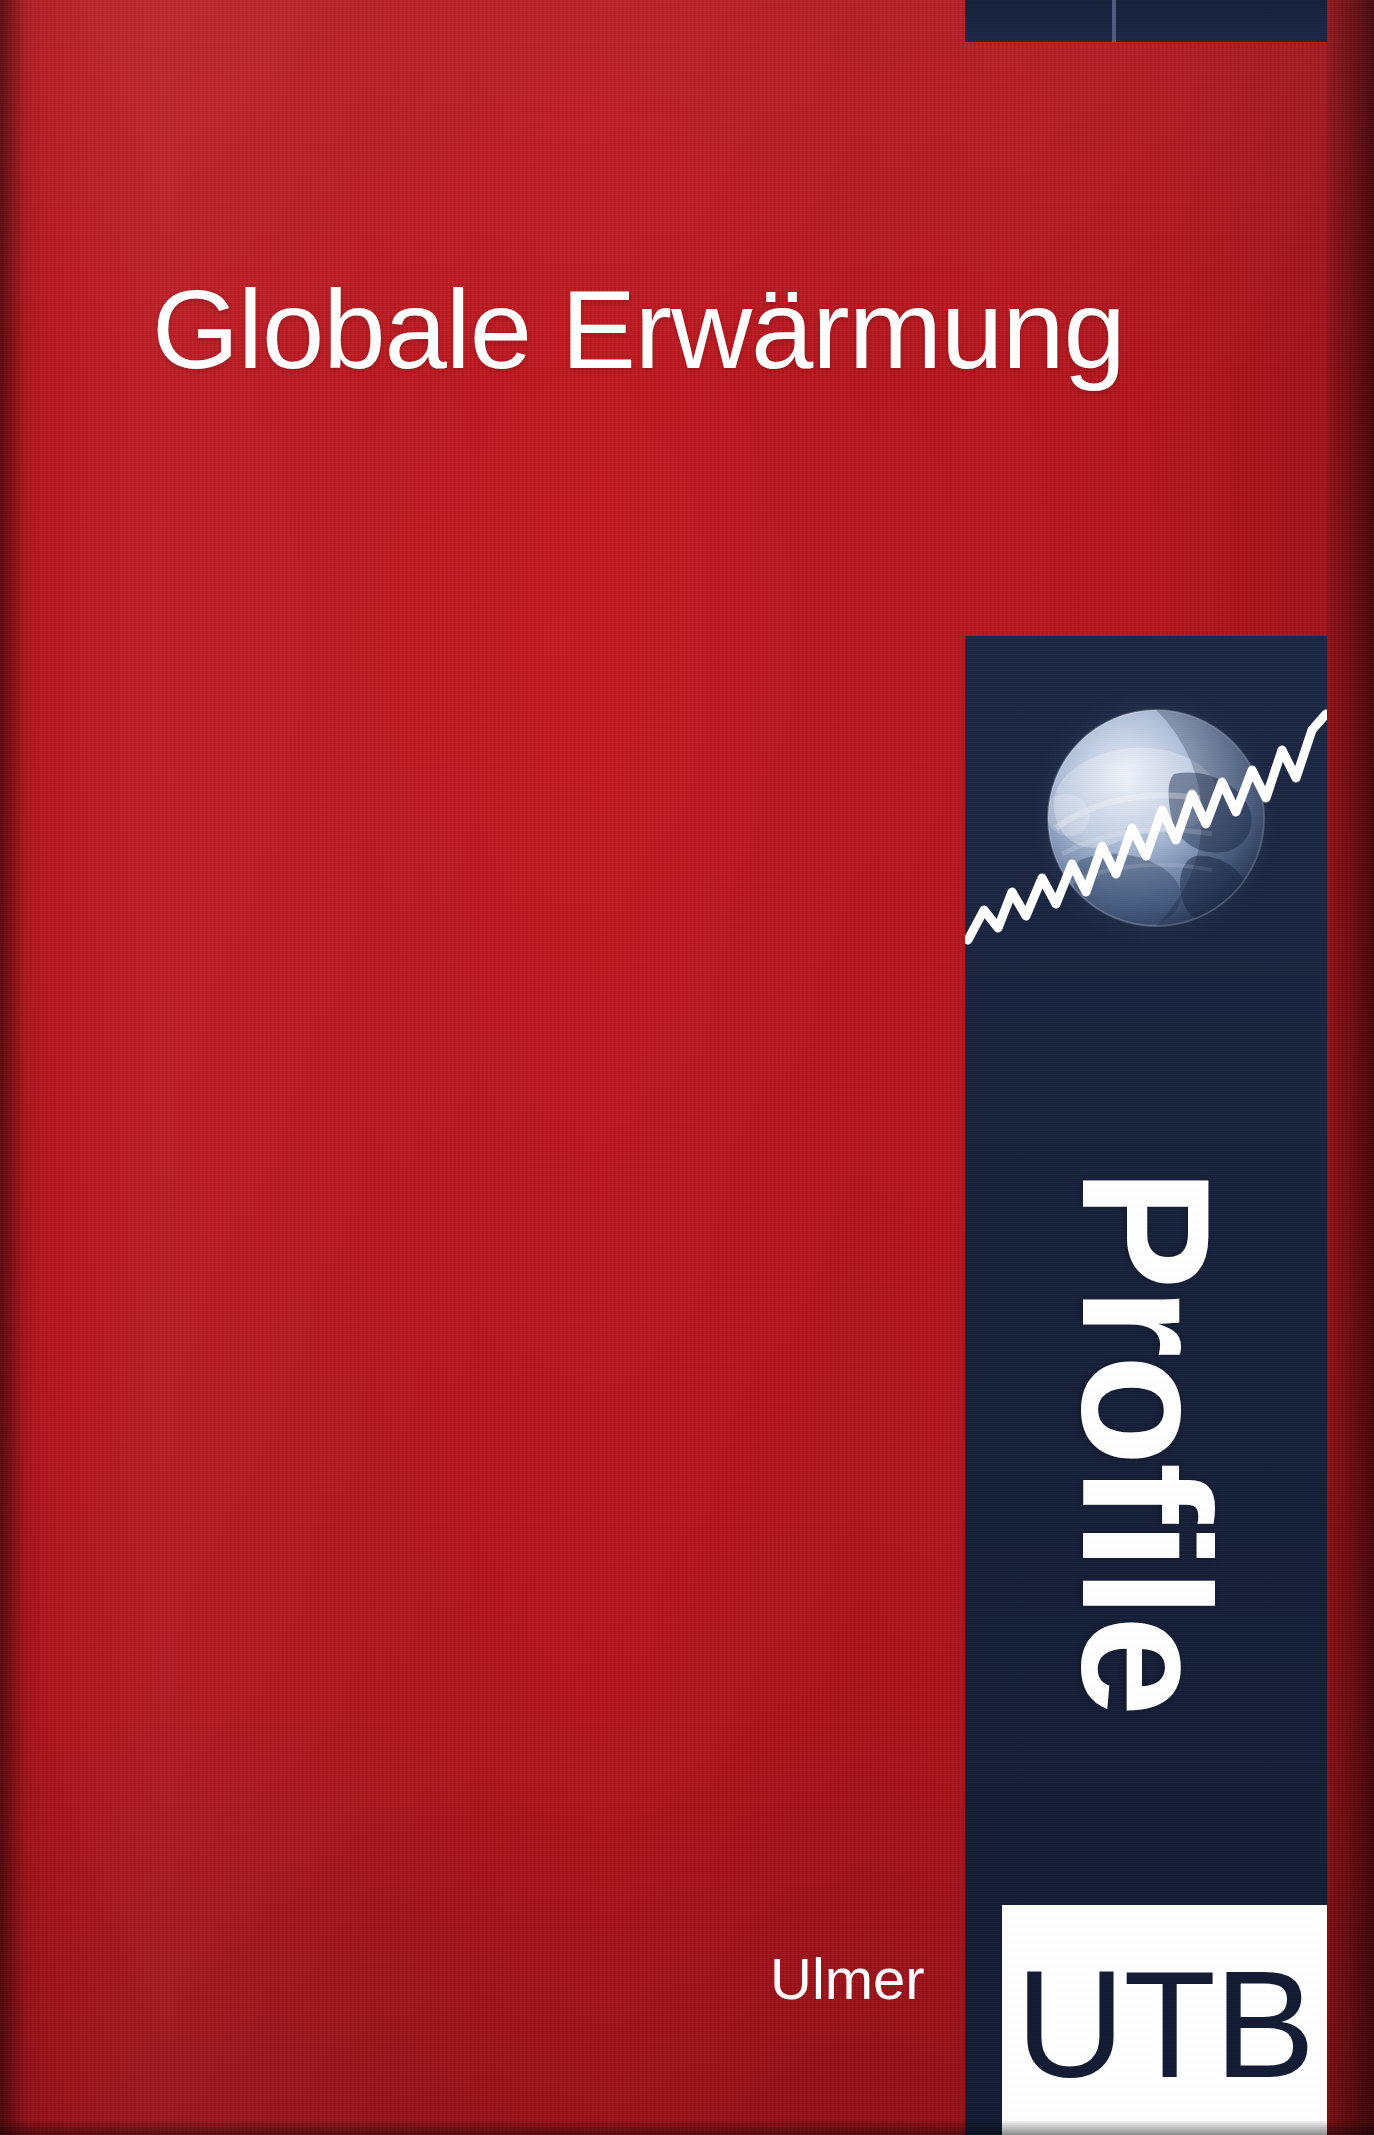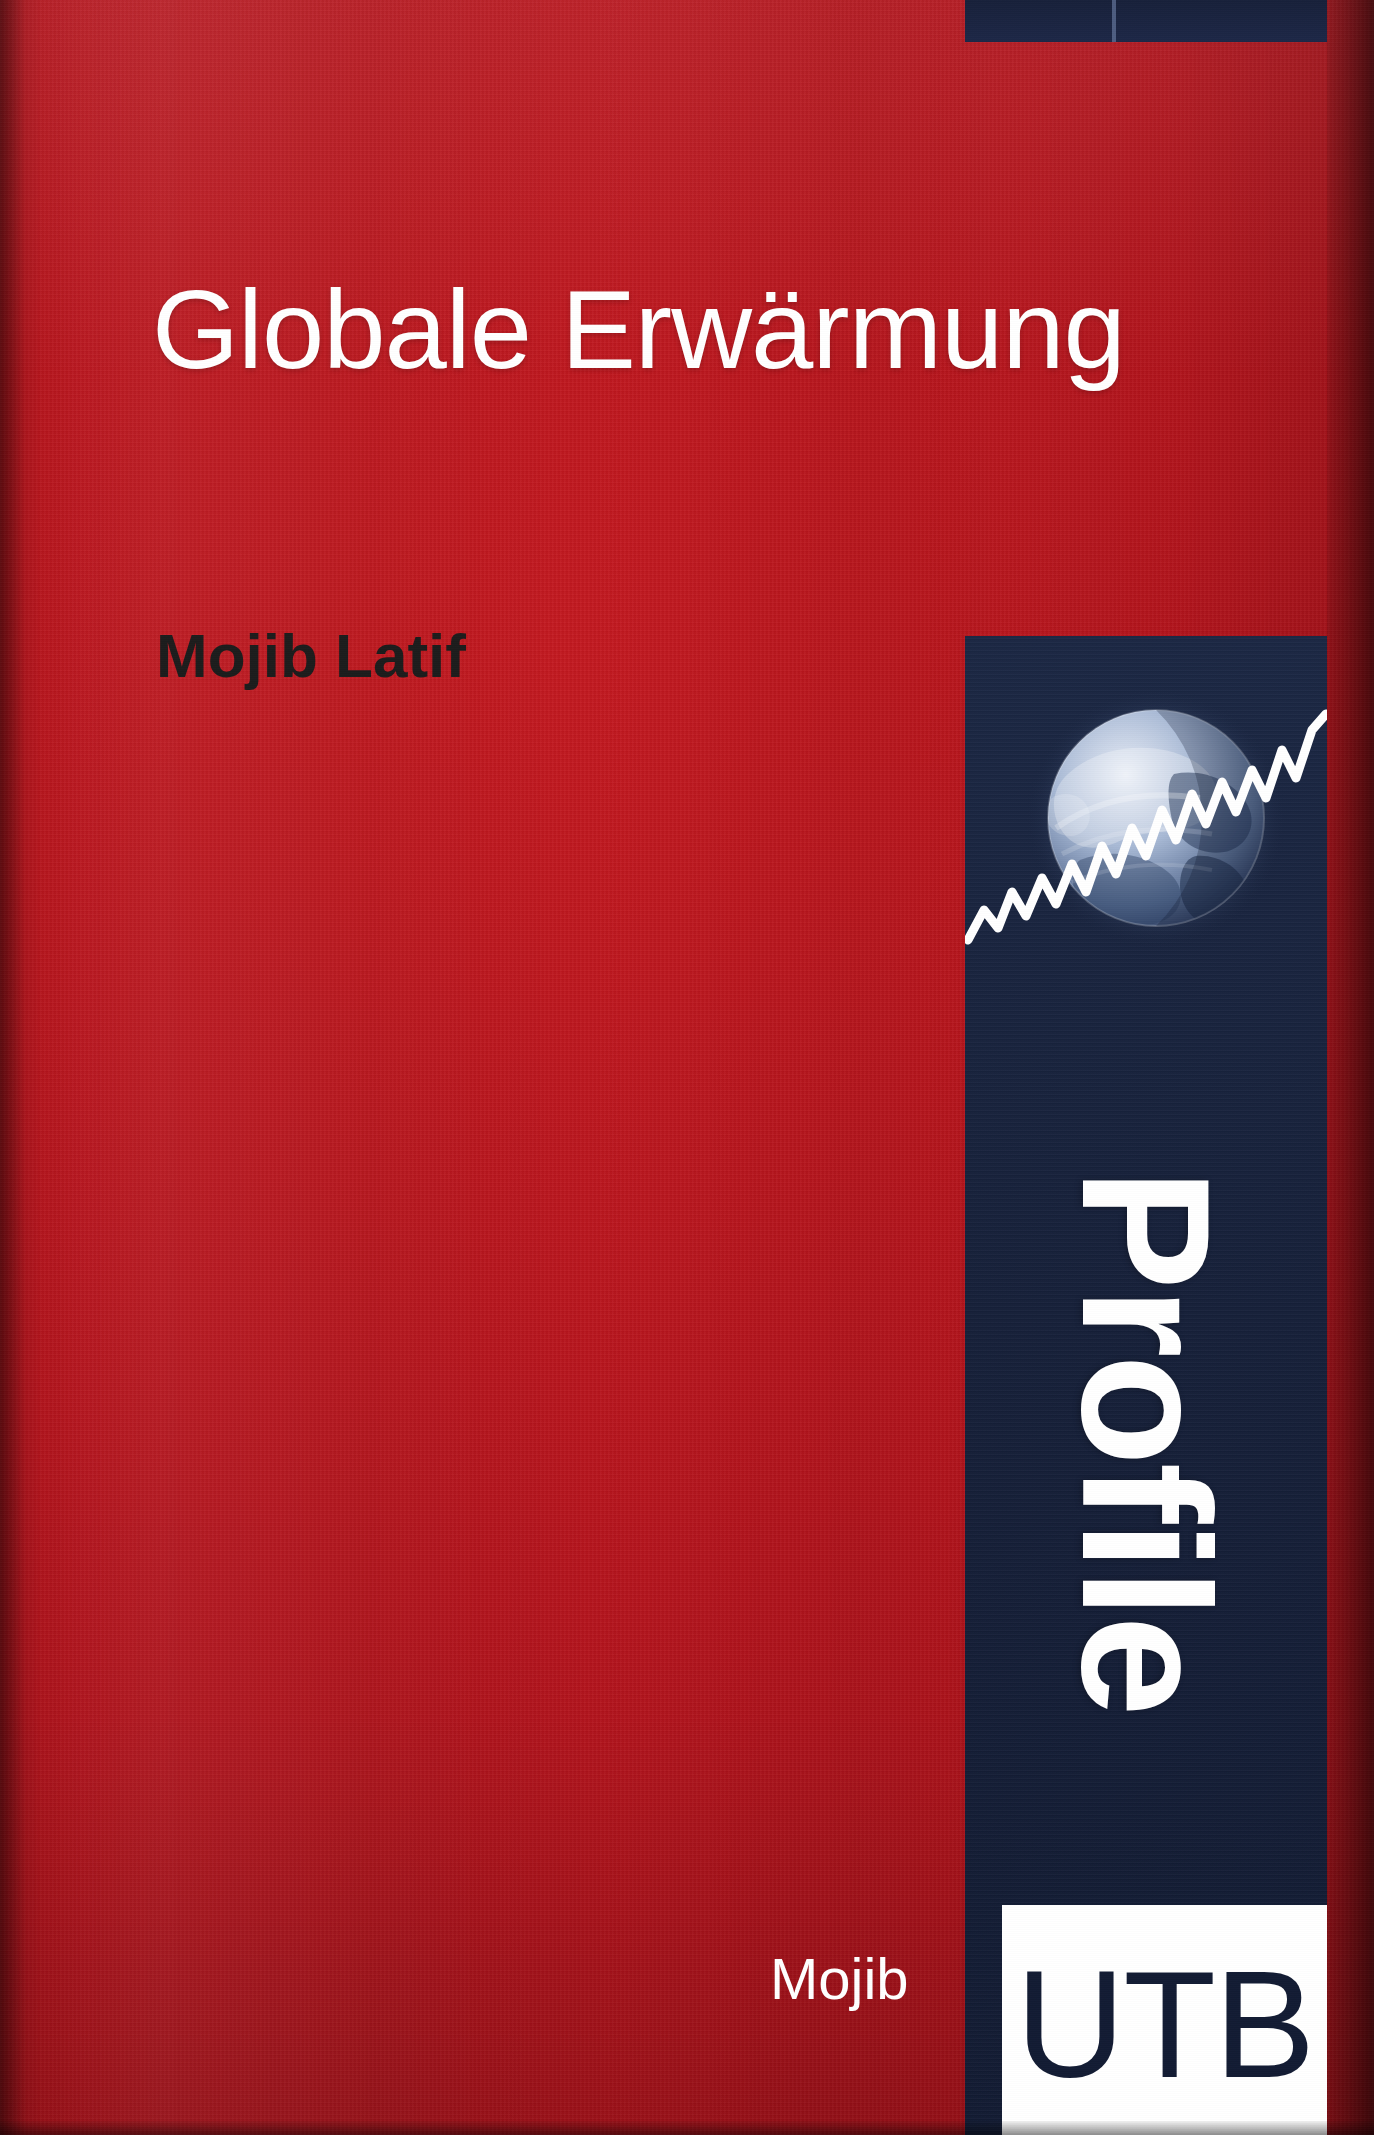--- a/index.html
+++ b/index.html
@@ -206,21 +206,20 @@
 <div class="cover">
 
   <div class="cover-bg"></div>
   <div class="cover-sheen"></div>
 
   <div class="top-band"></div>
   <div class="top-band-line"></div>
 
   <div class="title">Globale Erwärmung</div>
 
-  <div class="author">Mojib Latif</div>
 
   <div class="series-band">
 
     <div class="globe-wrap">
       <svg viewBox="0 0 372 330" width="372" height="330">
         <defs>
           <radialGradient id="gsphere" cx="36%" cy="30%" r="78%">
             <stop offset="0%" stop-color="#e9eef7"></stop>
             <stop offset="42%" stop-color="#a9bad6"></stop>
             <stop offset="78%" stop-color="#5d7296"></stop>
@@ -257,21 +256,21 @@
 
         <polyline points="8,262 24,232 38,250 52,214 66,238 82,200 96,226 112,186 126,214 142,168 156,196 172,150 186,178 202,132 216,162 232,116 246,146 262,104 276,134 292,92 306,120 322,72 336,100 352,52 366,36" fill="none" stroke="#ffffff" stroke-width="9" stroke-linejoin="round" stroke-linecap="round"></polyline>
       </svg>
     </div>
 
     <div class="series-word">
       <span>Profile</span>
     </div>
   </div>
 
-  <div class="publisher">Mojib</div>
+  <div class="publisher">Ulmer</div>
 
   <div class="utb-block">
     <div class="utb-text">UTB</div>
   </div>
 
   <div class="left-trim"></div>
   <div class="right-trim"></div>
   <div class="bottom-trim"></div>
   <div class="grain"></div>
 </div>

